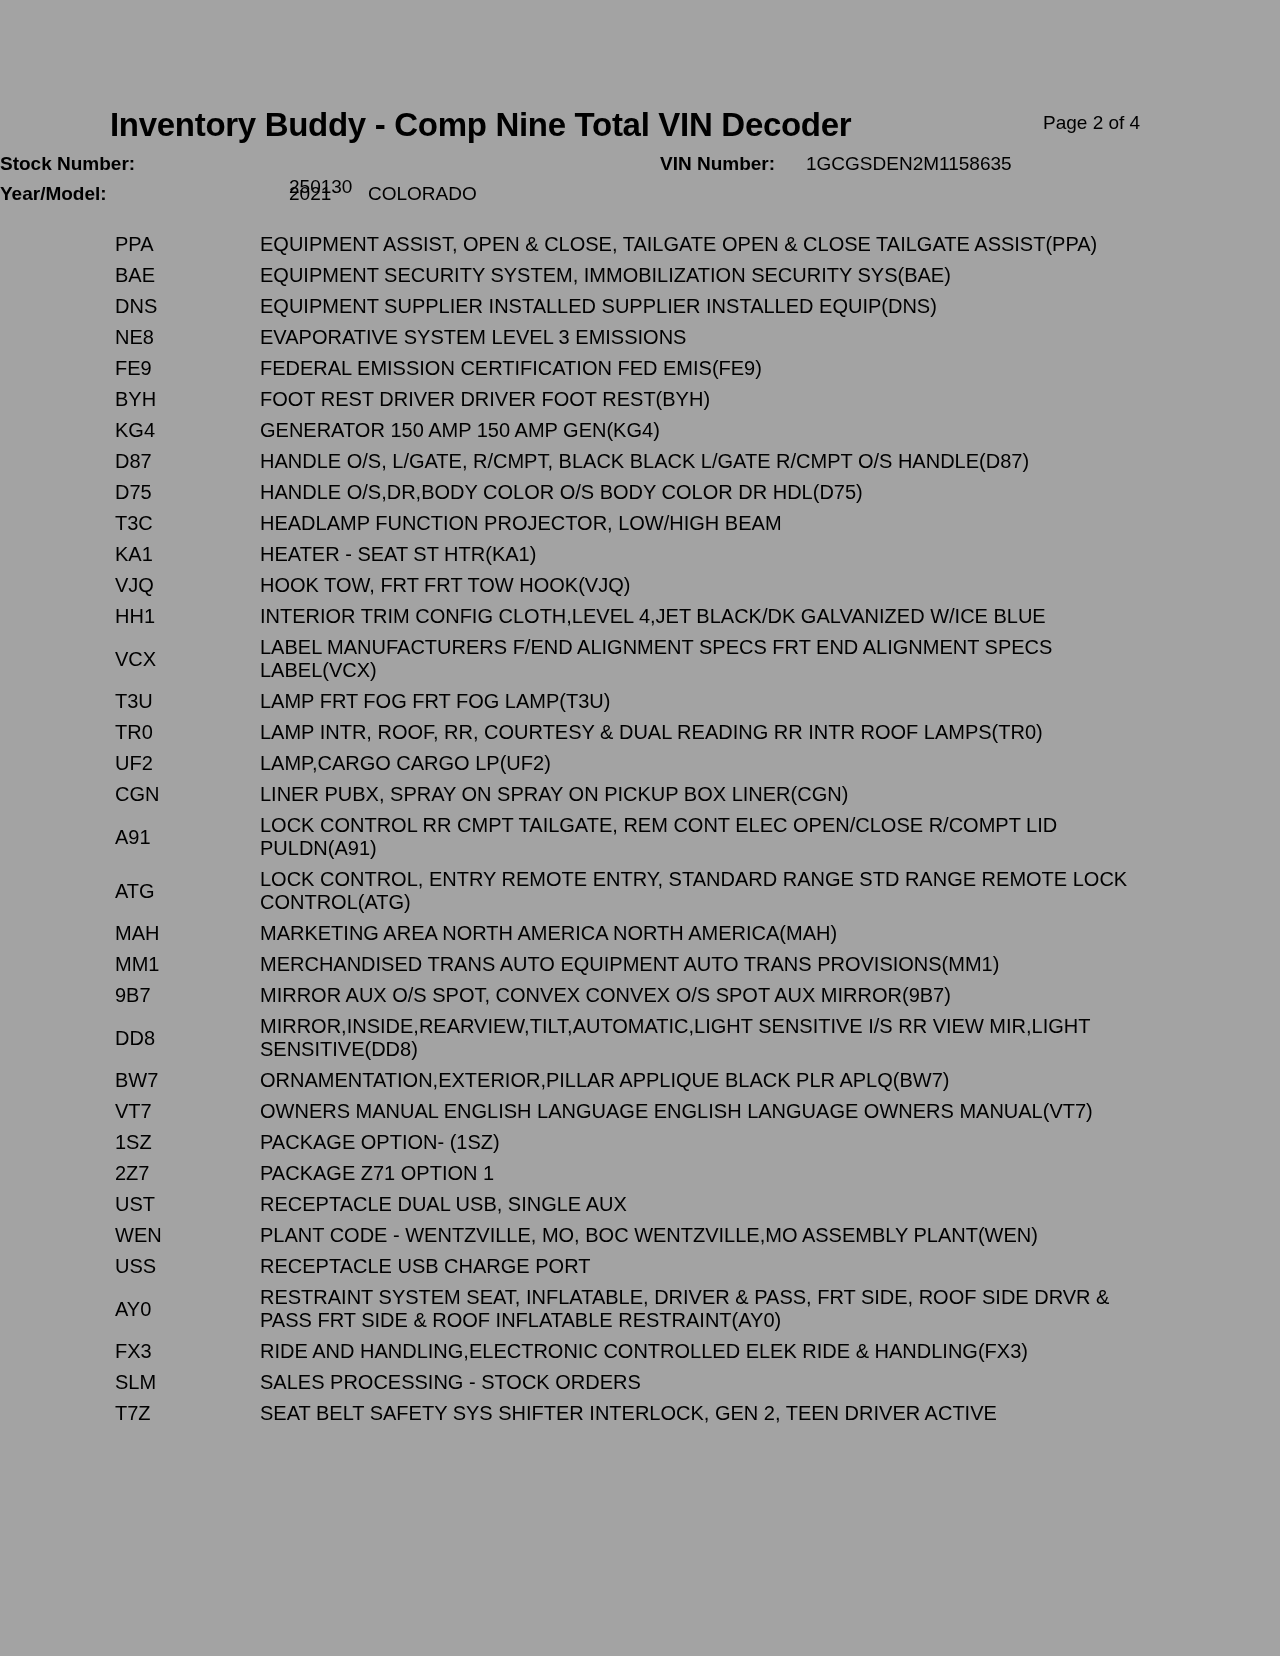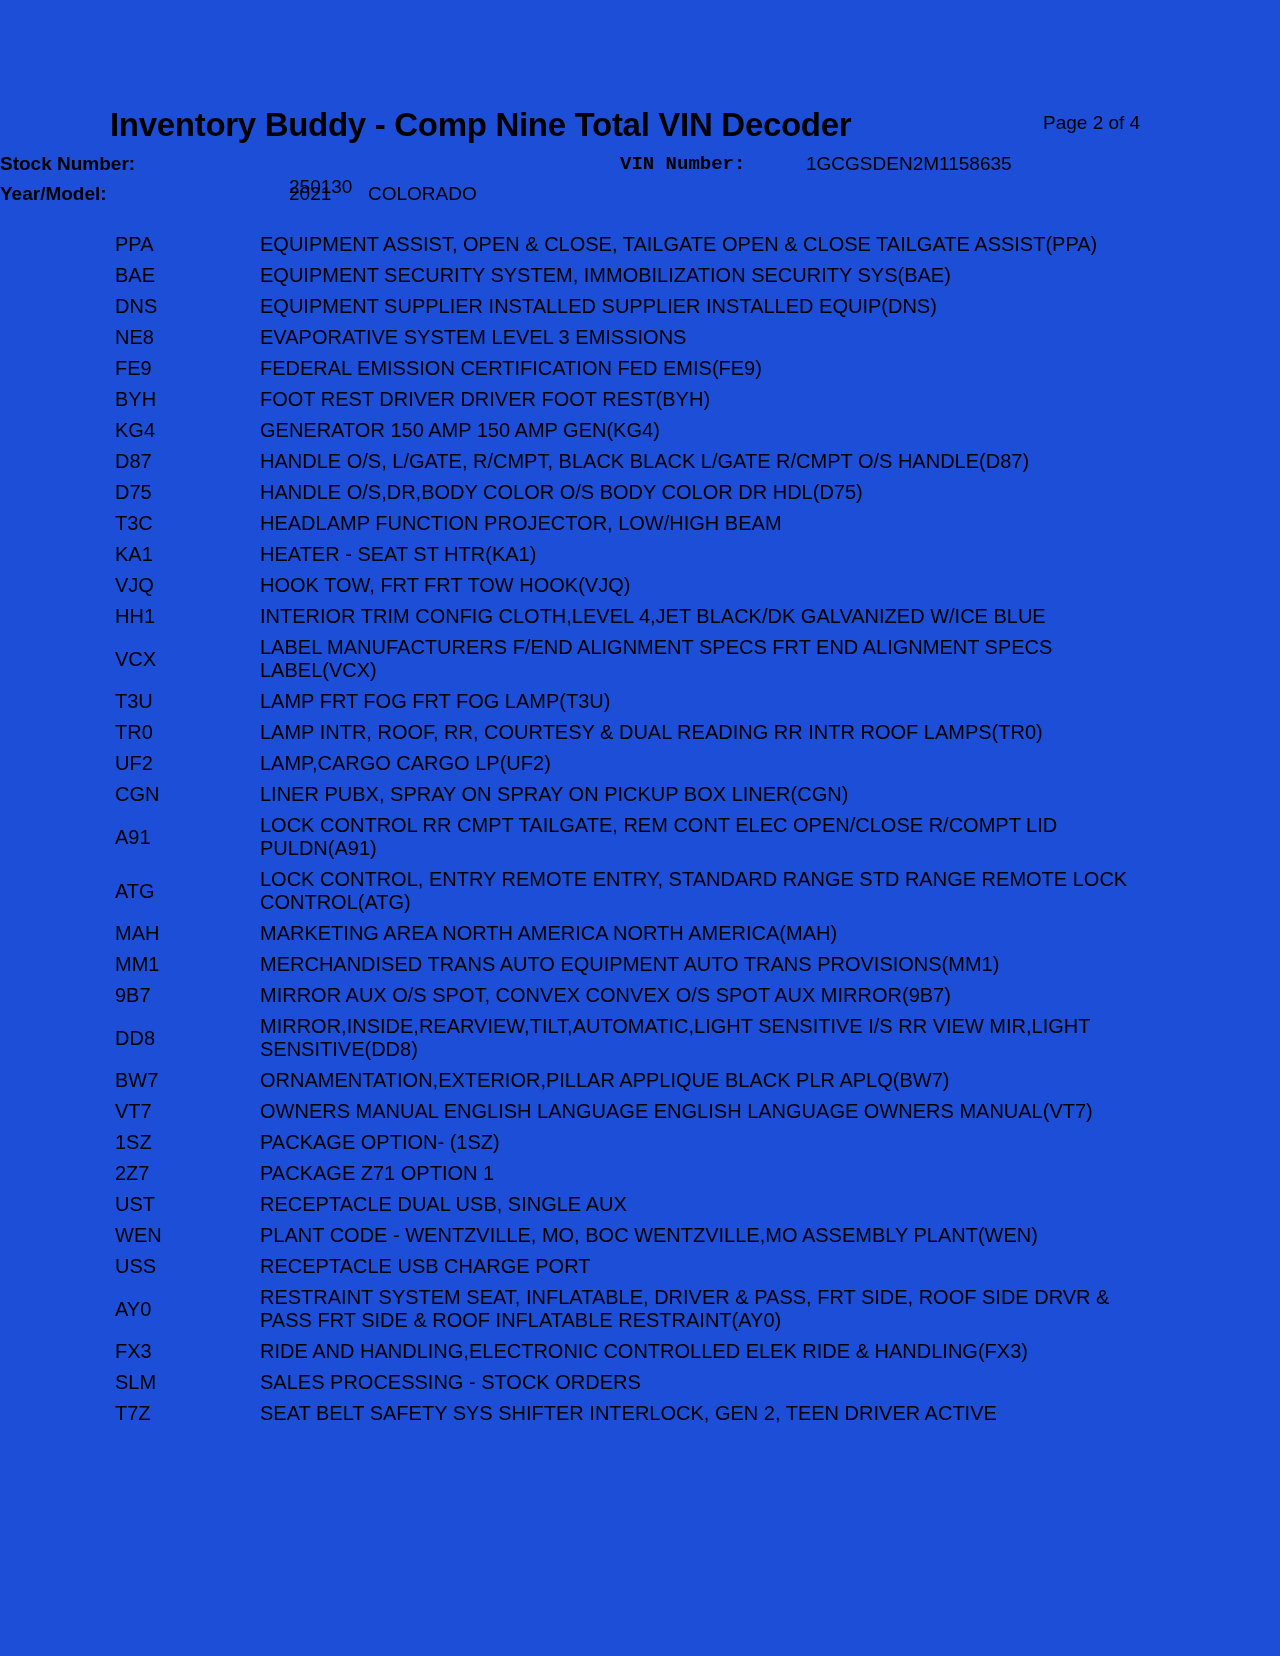--- a/index.html
+++ b/index.html
@@ -4,21 +4,21 @@
 <style>
   html, body {
     margin: 0;
     padding: 0;
     background: #ffffff;
   }
   .page {
     position: relative;
     width: 1280px;
     height: 1656px;
-    background: #1d4ed8;
+    background: #a3a3a3;
     color: #000000;
     font-family: "Liberation Sans", sans-serif;
     overflow: hidden;
   }
   .title {
     position: absolute;
     left: 110px;
     top: 106px;
     margin: 0;
     font-size: 33px;
@@ -44,21 +44,21 @@
     font-size: 19px;
     white-space: nowrap;
   }
   .stock-label, .ym-label {
     left: 0;
     width: 274px;
     text-align: left;
   }
   .stock-label { top: 153px; }
   .stock-value { left: 289px; top: 153px; margin-top: 23px; }
-  .vin-label   { left: 620px; top: 153px; font-family: Liberation Mono, monospace; }
+  .vin-label   { left: 660px; top: 153px; }
   .vin-value   { left: 806px; top: 153px; }
   .ym-label    { top: 183px; }
   .year-value  { left: 289px; top: 183px; }
   .model-value { left: 368px; top: 183px; text-align: center; }
 
   .options {
     position: absolute;
     left: 115px;
     top: 233px;
     width: 1065px;

